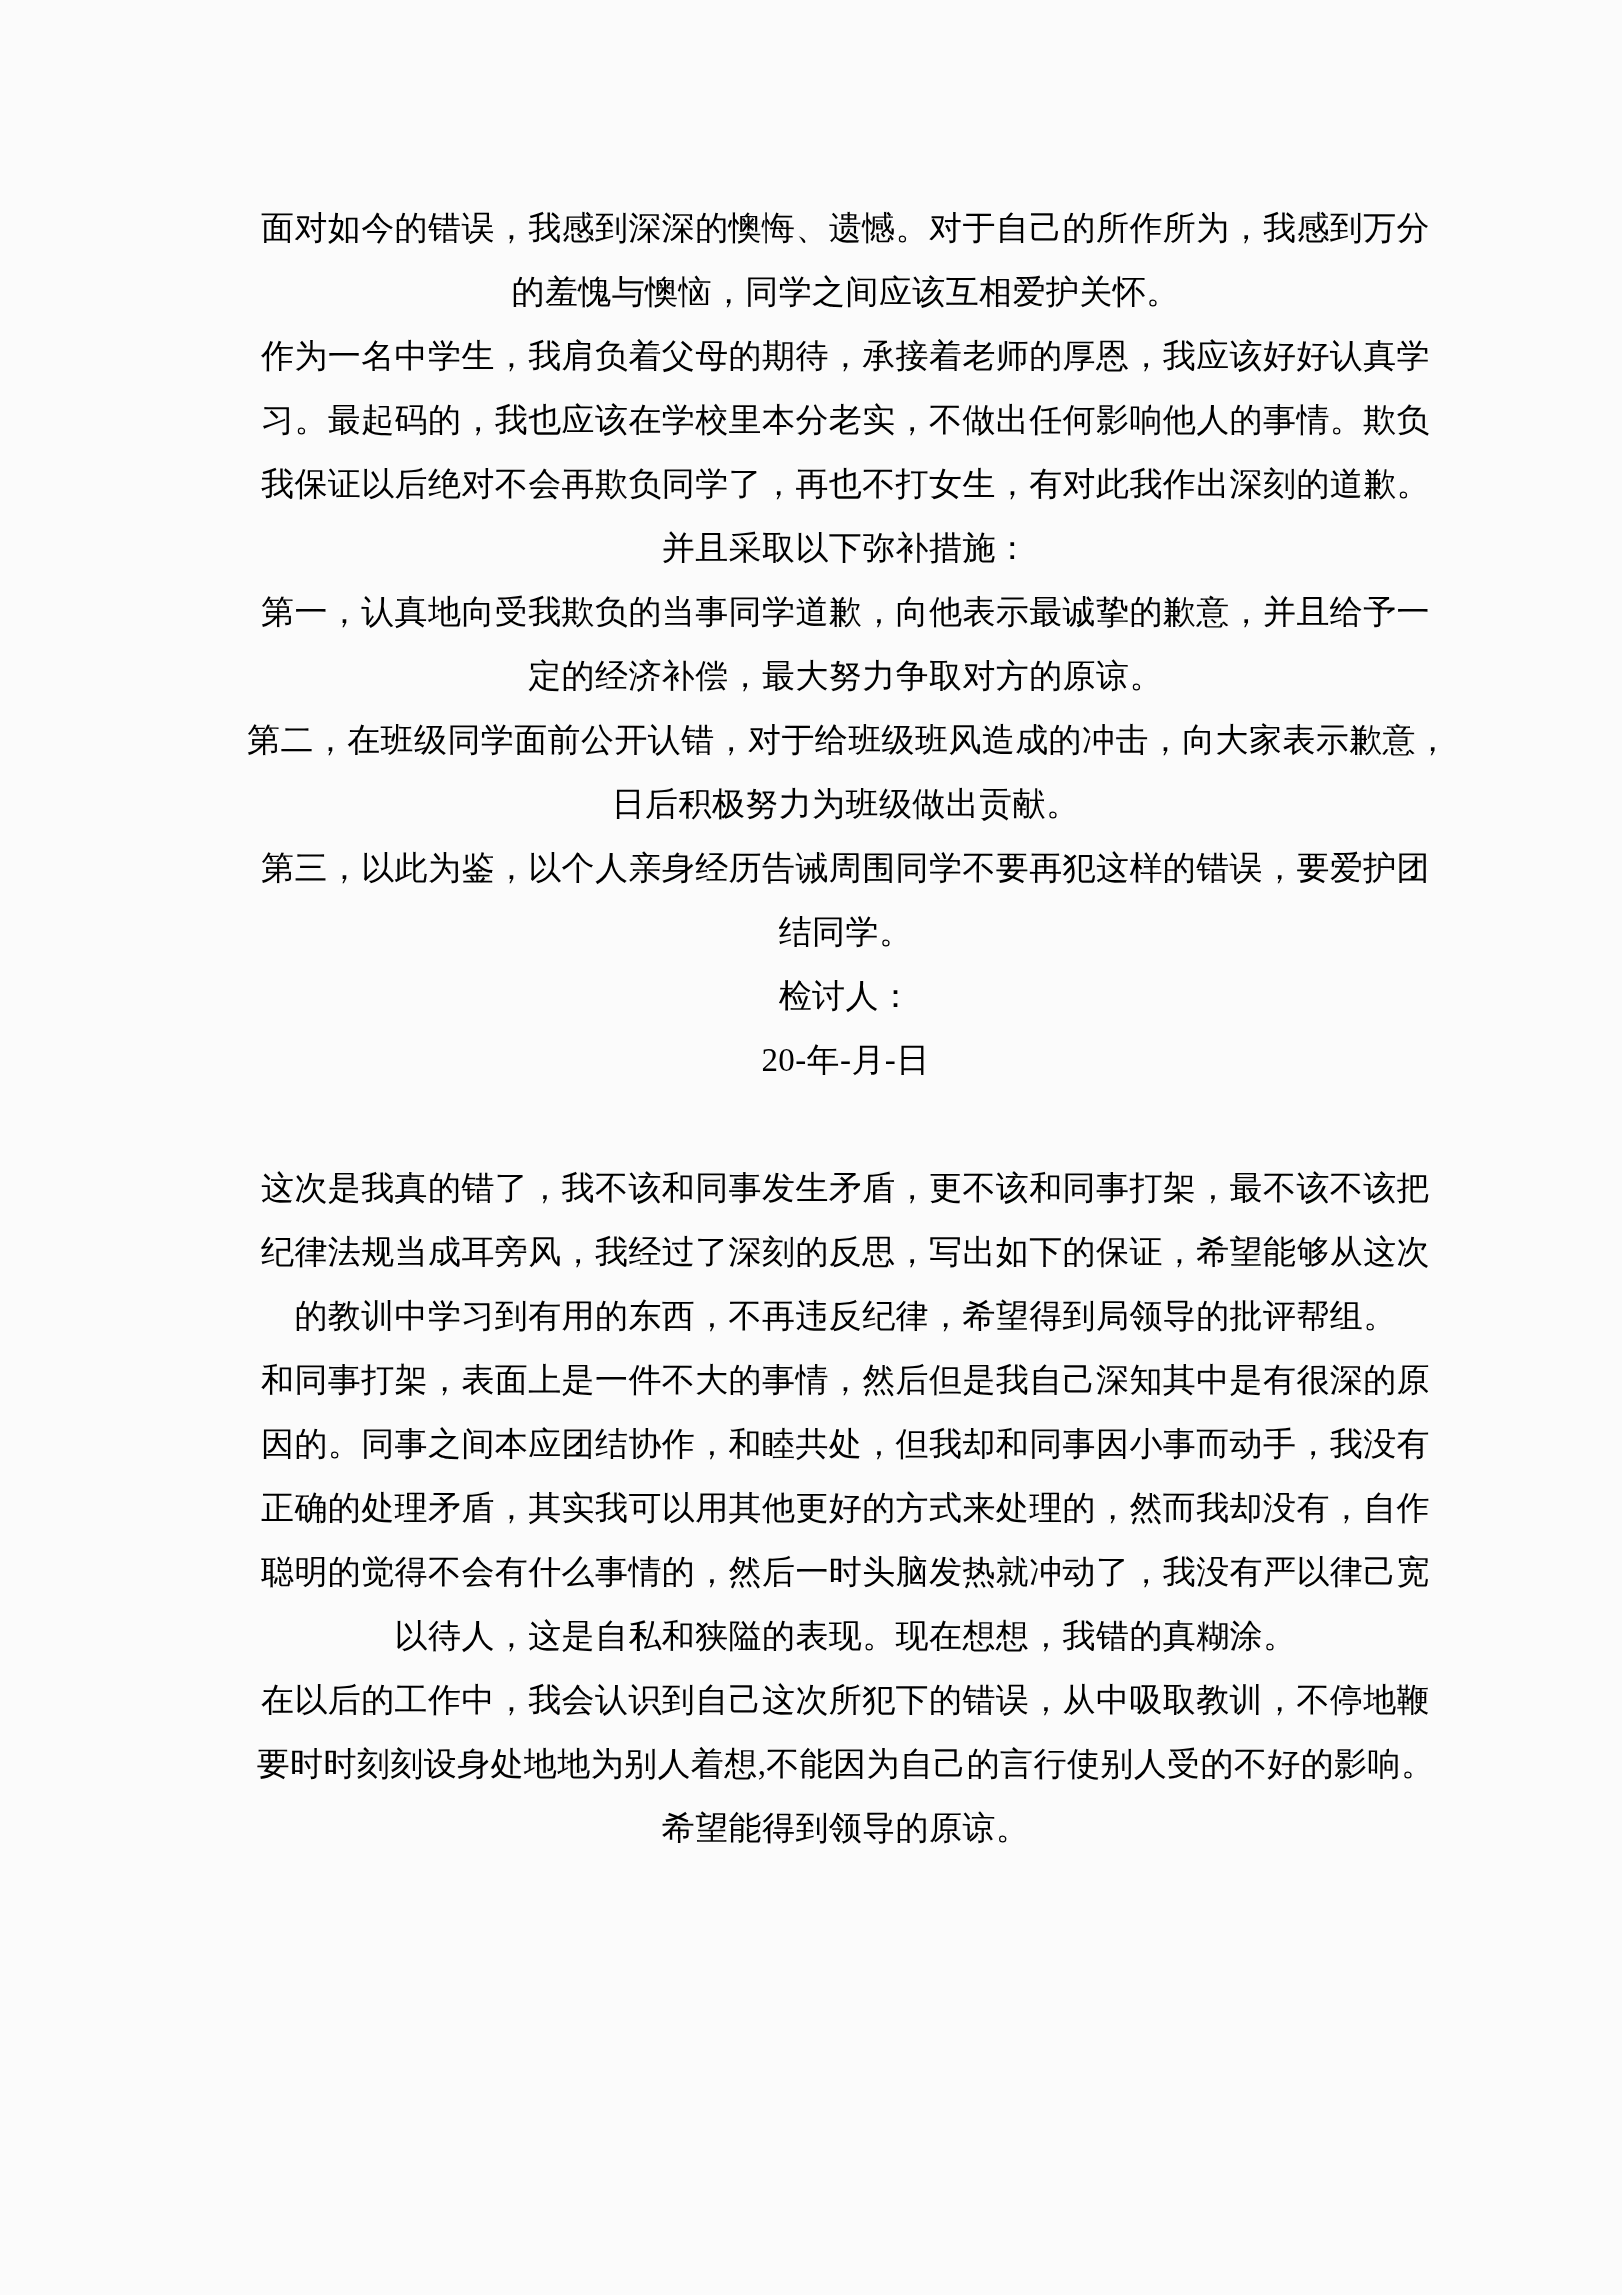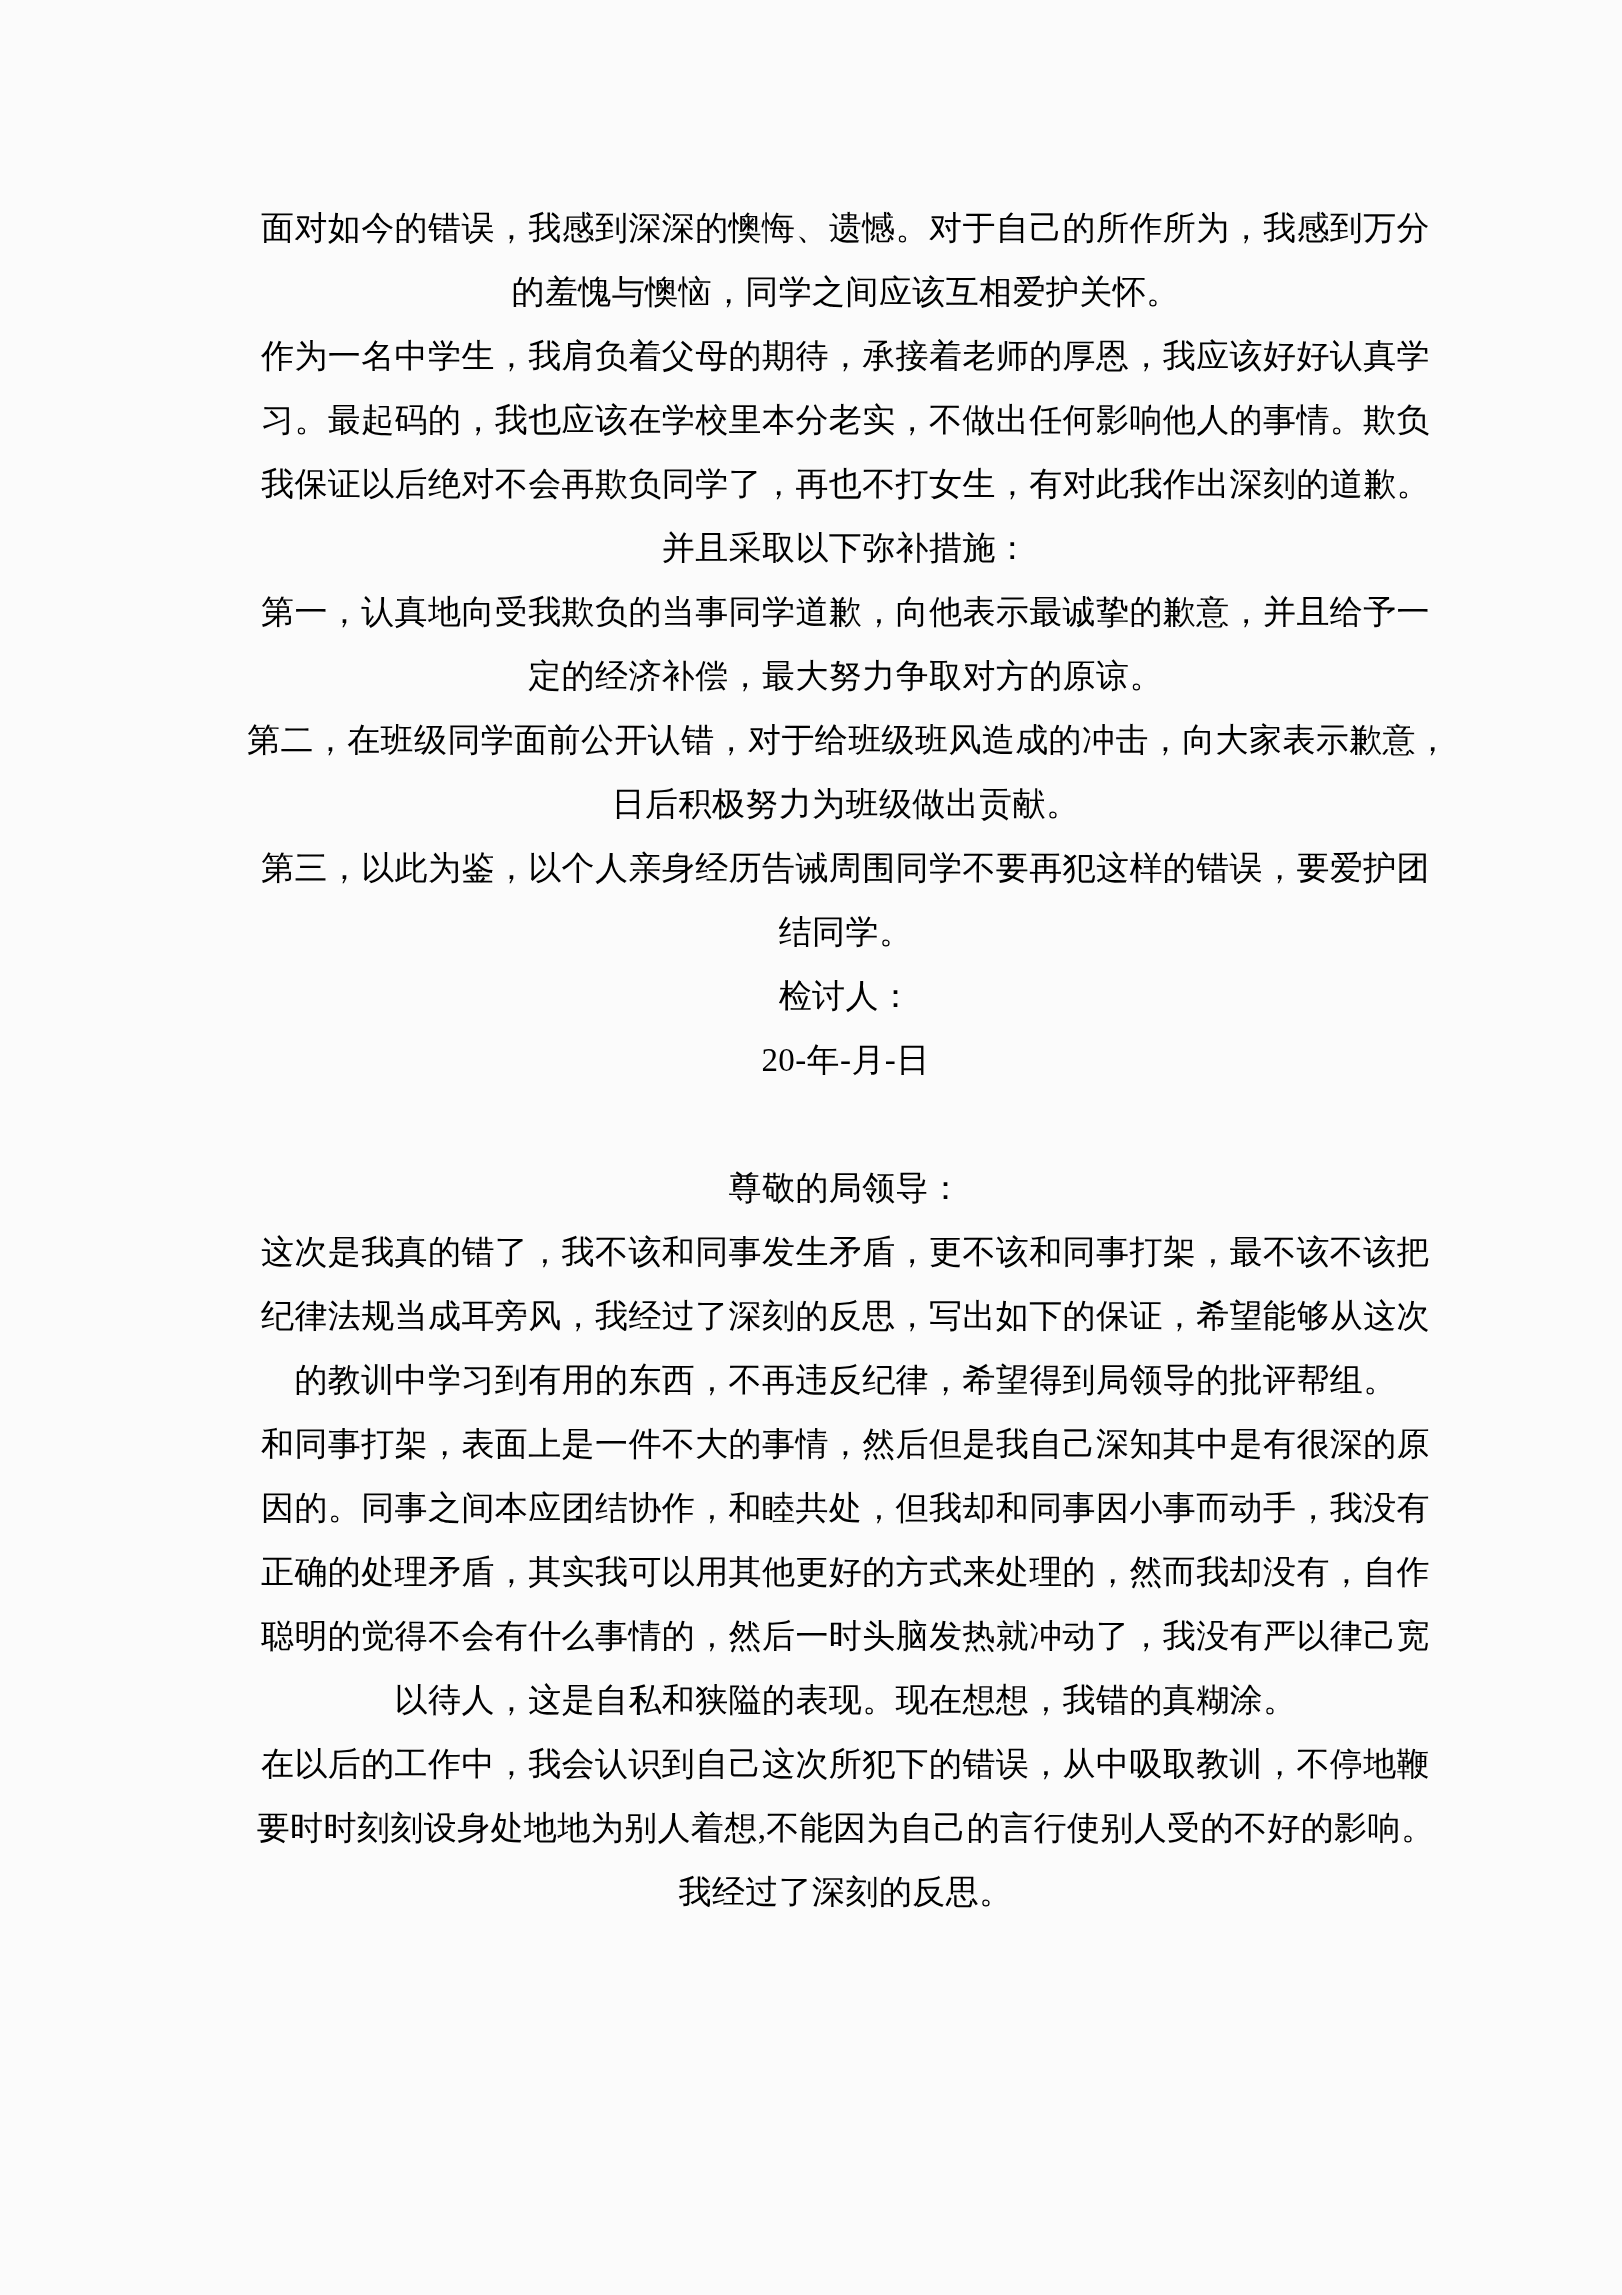--- a/index.html
+++ b/index.html
@@ -41,27 +41,26 @@
       <div class="line">并且采取以下弥补措施：</div>
       <div class="line">第一，认真地向受我欺负的当事同学道歉，向他表示最诚挚的歉意，并且给予一</div>
       <div class="line">定的经济补偿，最大努力争取对方的原谅。</div>
       <div class="line">第二，在班级同学面前公开认错，对于给班级班风造成的冲击，向大家表示歉意，</div>
       <div class="line">日后积极努力为班级做出贡献。</div>
       <div class="line">第三，以此为鉴，以个人亲身经历告诫周围同学不要再犯这样的错误，要爱护团</div>
       <div class="line">结同学。</div>
       <div class="line">检讨人：</div>
       <div class="line">20-年-月-日</div>
       <div class="line"></div>
-      <div class="line">尊敬的局领导：</div>
       <div class="line">这次是我真的错了，我不该和同事发生矛盾，更不该和同事打架，最不该不该把</div>
       <div class="line">纪律法规当成耳旁风，我经过了深刻的反思，写出如下的保证，希望能够从这次</div>
       <div class="line">的教训中学习到有用的东西，不再违反纪律，希望得到局领导的批评帮组。</div>
       <div class="line">和同事打架，表面上是一件不大的事情，然后但是我自己深知其中是有很深的原</div>
       <div class="line">因的。同事之间本应团结协作，和睦共处，但我却和同事因小事而动手，我没有</div>
       <div class="line">正确的处理矛盾，其实我可以用其他更好的方式来处理的，然而我却没有，自作</div>
       <div class="line">聪明的觉得不会有什么事情的，然后一时头脑发热就冲动了，我没有严以律己宽</div>
       <div class="line">以待人，这是自私和狭隘的表现。现在想想，我错的真糊涂。</div>
       <div class="line">在以后的工作中，我会认识到自己这次所犯下的错误，从中吸取教训，不停地鞭</div>
       <div class="line">要时时刻刻设身处地地为别人着想,不能因为自己的言行使别人受的不好的影响。</div>
-      <div class="line">我经过了深刻的反思。</div>
+      <div class="line">希望能得到领导的原谅。</div>
     </div>
 </div>
 
 
 </body></html>

